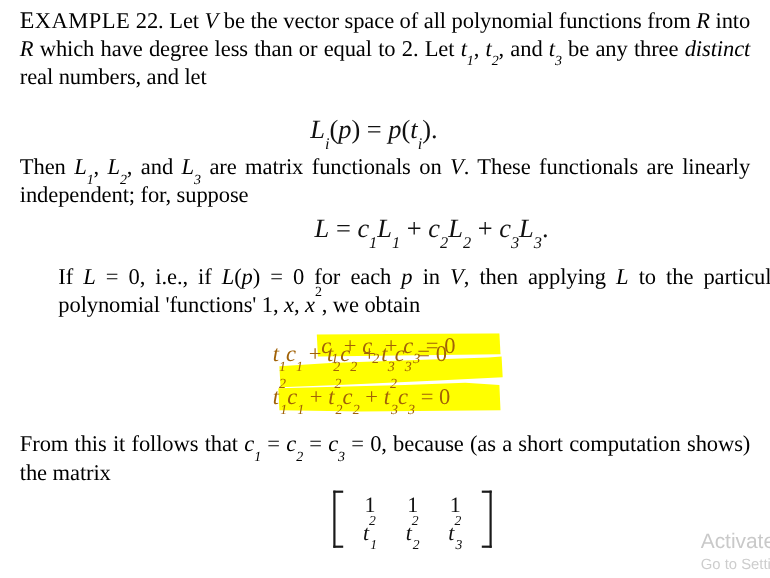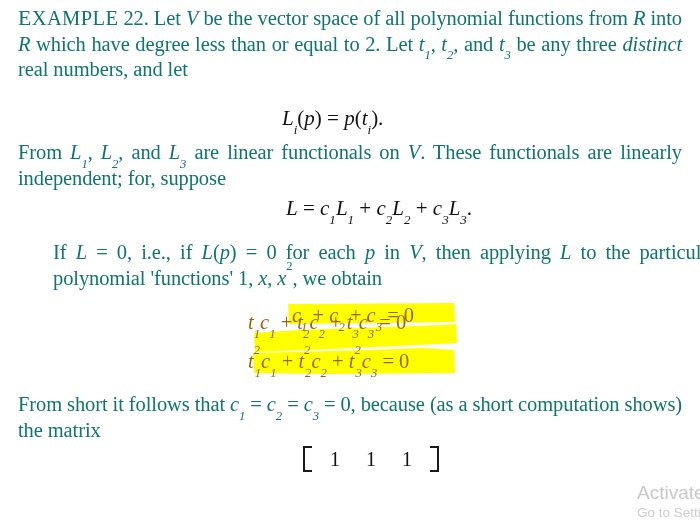--- a/index.html
+++ b/index.html
@@ -25,21 +25,21 @@
   }
 
   
   .para {
     position: absolute;
     font-size: 20.5px;
     line-height: 25.5px;
     text-align: justify;
     text-justify: inter-word;
     letter-spacing: -0.1px;
-    color: #0f766e;
+    color: #000000;
   }
 
   .mvar  { font-style: italic; font-family: "Liberation Serif","DejaVu Serif",serif; }
   .mup   { font-style: normal; }
   sub, sup {
     font-size: 0.62em;
     line-height: 0;
     position: relative;
     font-style: italic;
   }
@@ -49,21 +49,21 @@
 
   .smallcaps {
     font-variant: small-caps;
     letter-spacing: 0.4px;
   }
   .sc-first { font-size: 1.06em; }
 
   
   .display-eq {
     position: absolute;
-    font-size: 21px;
+    font-size: 24px;
     line-height: 25px;
     white-space: nowrap;
     color: #111;
   }
 
   
   #eq-system {
     position: absolute;
     left: 248px;
     top: 303px;
@@ -160,21 +160,21 @@
 
   <div class="para" id="para-1" style="left:18px; top:6px; width:664px;">
     <span class="smallcaps"><span class="sc-first">E</span><span>XAMPLE</span></span><span> </span><span>22.</span><span> Let </span><span class="mvar">V</span><span> be the vector space of all polynomial functions from </span><span class="mvar">R</span><span> into </span><span class="mvar">R</span><span> which have degree less than or equal to 2. Let </span><span class="mvar">t</span><sub>1</sub><span>, </span><span class="mvar">t</span><sub>2</sub><span>, and </span><span class="mvar">t</span><sub>3</sub><span> be any three </span><span class="mvar">distinct</span><span> real numbers, and let</span>
   </div>
 
   <div class="display-eq" id="eq-li" style="left:282px; top:106px;">
     <span class="mvar">L</span><sub>i</sub><span class="mup">(</span><span class="mvar">p</span><span class="mup">)</span><span> = </span><span class="mvar">p</span><span class="mup">(</span><span class="mvar">t</span><sub>i</sub><span class="mup">).</span>
   </div>
 
   <div class="para" id="para-2" style="left:18px; top:140px; width:664px;">
-    <span>From </span><span class="mvar">L</span><sub>1</sub><span>, </span><span class="mvar">L</span><sub>2</sub><span>, and </span><span class="mvar">L</span><sub>3</sub><span> are linear functionals on </span><span class="mvar">V</span><span>. These functionals are linearly independent; for, suppose</span>
+    <span>Then </span><span class="mvar">L</span><sub>1</sub><span>, </span><span class="mvar">L</span><sub>2</sub><span>, and </span><span class="mvar">L</span><sub>3</sub><span> are matrix functionals on </span><span class="mvar">V</span><span>. These functionals are linearly independent; for, suppose</span>
   </div>
 
   <div class="display-eq" id="eq-L" style="left:249px; top:196px;margin-left:37px;">
     <span class="mvar">L</span><span> = </span><span class="mvar">c</span><sub>1</sub><span class="mvar">L</span><sub>1</sub><span> + </span><span class="mvar">c</span><sub>2</sub><span class="mvar">L</span><sub>2</sub><span> + </span><span class="mvar">c</span><sub>3</sub><span class="mvar">L</span><sub>3</sub><span>.</span>
   </div>
 
   <div class="para" id="para-3" style="left:18px; top:240px; width:664px;margin-left:35px;">
     <span>If </span><span class="mvar">L</span><span> = 0, i.e., if </span><span class="mvar">L</span><span>(</span><span class="mvar">p</span><span>) = 0 for each </span><span class="mvar">p</span><span> in </span><span class="mvar">V</span><span>, then applying </span><span class="mvar">L</span><span> to the particular polynomial 'functions' 1, </span><span class="mvar">x</span><span>, </span><span class="mvar">x</span><sup class="up">2</sup><span>, we obtain</span>
   </div>
 
@@ -196,34 +196,39 @@
     <div class="eq-line" id="eq-row-2">
       <span class="mvar">t</span><sub>1</sub><span class="mvar">c</span><sub>1</sub><span> + </span><span class="mvar">t</span><sub>2</sub><span class="mvar">c</span><sub>2</sub><span> + </span><span class="mvar">t</span><sub>3</sub><span class="mvar">c</span><sub>3</sub><span> = 0</span>
     </div>
 
     <div class="eq-line" id="eq-row-3">
       <span class="mvar">t</span><sup>2</sup><sub style="margin-left:-0.42em">1</sub><span class="mvar">c</span><sub>1</sub><span> + </span><span class="mvar">t</span><sup>2</sup><sub style="margin-left:-0.42em">2</sub><span class="mvar">c</span><sub>2</sub><span> + </span><span class="mvar">t</span><sup>2</sup><sub style="margin-left:-0.42em">3</sub><span class="mvar">c</span><sub>3</sub><span> = 0</span>
     </div>
   </div>
 
   <div class="para" id="para-4" style="left:18px; top:392px; width:664px;">
-    <span>From short it follows that </span><span class="mvar">c</span><sub>1</sub><span> = </span><span class="mvar">c</span><sub>2</sub><span> = </span><span class="mvar">c</span><sub>3</sub><span> = 0, because (as a short computation shows) the matrix</span>
+    <span>From this it follows that </span><span class="mvar">c</span><sub>1</sub><span> = </span><span class="mvar">c</span><sub>2</sub><span> = </span><span class="mvar">c</span><sub>3</sub><span> = 0, because (as a short computation shows) the matrix</span>
   </div>
 
   <div id="matrix-wrap">
     <div class="brk brk-l">
         <i></i>
       </div>
     <table class="matrix">
       <tbody>
           <tr>
         <td>1</td>
         <td>1</td>
         <td>1</td>
       </tr>
+      <tr>
+        <td><span class="mvar">t</span><sup>2</sup><sub style="margin-left:-0.42em">1</sub></td>
+        <td><span class="mvar">t</span><sup>2</sup><sub style="margin-left:-0.42em">2</sub></td>
+        <td><span class="mvar">t</span><sup>2</sup><sub style="margin-left:-0.42em">3</sub></td>
+      </tr>
     </tbody>
       </table>
     <div class="brk brk-r">
         <i></i>
       </div>
   </div>
 
   <div id="activate-watermark">
     <div id="activate-title">Activate</div>
     <div id="activate-subtitle">Go to Setti</div>

